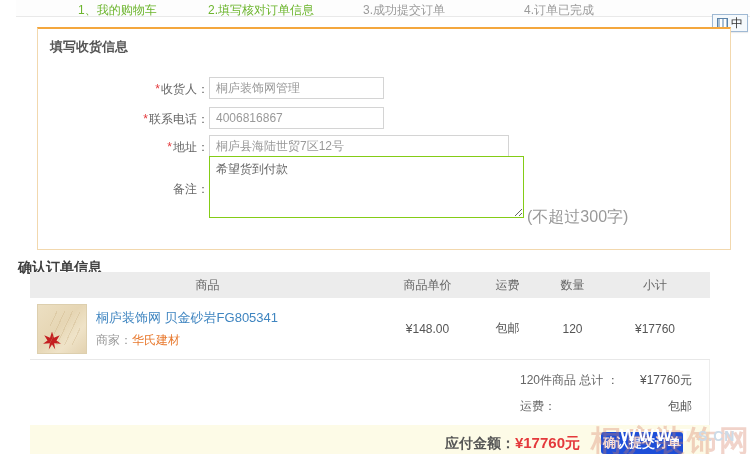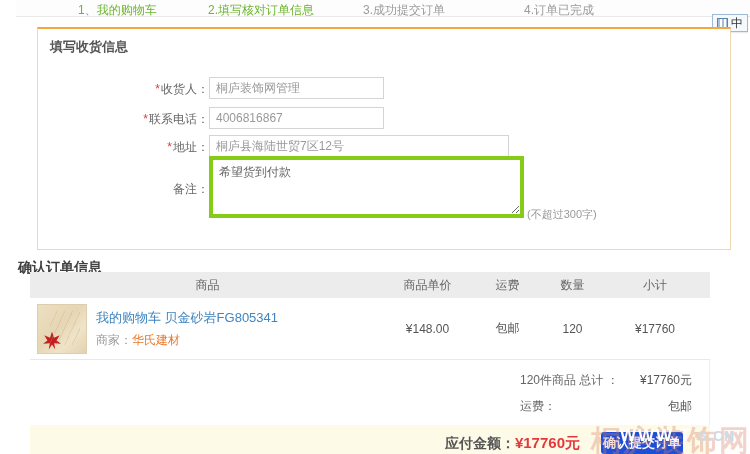--- a/index.html
+++ b/index.html
@@ -21,22 +21,22 @@
   
   .panel { position:absolute; left:18px; top:27px; width:694px; height:223px; background:#fff; border:1px solid #f2d8ae; border-top:2px solid #f4a73e;margin-left:19px; }
   .panel-title { position:absolute; left:12px; top:9px; font-size:13px; font-weight:bold; color:#555; }
   .f-label { position:absolute; width:166px; text-align:right; color:#666; }
   .req { color:#e4393c; font-style:normal; margin-right:1px; }
   .f-input { position:absolute; height:22px; border:1px solid #d4d4d4; background:#fff; padding:0 6px; font-size:12px; color:#999; font-family:inherit; }
   .lbl-consignee { left:5px; top:52px; }  .in-consignee { left:171px; top:48px; width:175px; }
   .lbl-phone     { left:5px; top:82px; }  .in-phone     { left:171px; top:78px; width:175px; }
   .lbl-address   { left:5px; top:110px; } .in-address   { left:171px; top:106px; width:300px; }
   .lbl-remark    { left:5px; top:152px; }
-  .in-remark { position:absolute; left:171px; top:127px; width:315px; height:62px; border:4px solid #84cc16; padding:4px 6px; font-size:12px; color:#666; font-family:inherit; resize:both; }
-  .remark-hint { position:absolute; left:489px; top:178px; color:#999; font-size:11px; white-space:nowrap; }
+  .in-remark { position:absolute; left:171px; top:127px; width:315px; height:62px; border:1px solid #84cc16; padding:4px 6px; font-size:12px; color:#666; font-family:inherit; resize:both; }
+  .remark-hint { position:absolute; left:489px; top:178px; color:#999; font-size:16px; white-space:nowrap; }
 
   
   .order-title { position:absolute; left:18px; top:243px; font-size:14px; font-weight:bold; color:#404040;margin-top:16px; }
   .otable { position:absolute; left:30px; top:272px; width:680px; }
   .thead { display:flex; height:26px; background:#ececec; align-items:center; color:#666; }
   .thead span { text-align:center; }
   .col-product { width:355px; } .col-price { width:85px; } .col-ship { width:75px; } .col-qty { width:55px; } .col-sub { width:110px; }
   .trow { display:flex; align-items:center; height:62px; background:#fff; border-bottom:1px solid #e8e8e8; }
   .pcell { width:355px; display:flex; align-items:center; gap:9px; padding-left:7px; }
   .pimg { position:relative; width:50px; height:50px; background:linear-gradient(135deg,#ecdfc2 0%,#e6d6b4 45%,#efe3c8 70%,#e3d2b0 100%); border:1px solid #ddcfae; cursor:pointer; }
@@ -109,21 +109,21 @@
       <span class="col-qty">数量</span>
       <span class="col-sub">小计</span>
     </div>
 
     <div class="trow">
       <div class="pcell">
         <div class="pimg">
           <span class="badge"></span>
         </div>
         <div class="pinfo">
-          <a class="pname">我的购物车 贝金砂岩FG805341</a>
+          <a class="pname">桐庐装饰网 贝金砂岩FG805341</a>
           <span class="pmerchant"><span>商家：</span><b>华氏建材</b></span>
         </div>
       </div>
       <span class="vcell col-price">¥148.00</span>
       <span class="vcell col-ship">包邮</span>
       <span class="vcell col-qty">120</span>
       <span class="vcell col-sub">¥17760</span>
     </div>
 
     <div class="summary">

